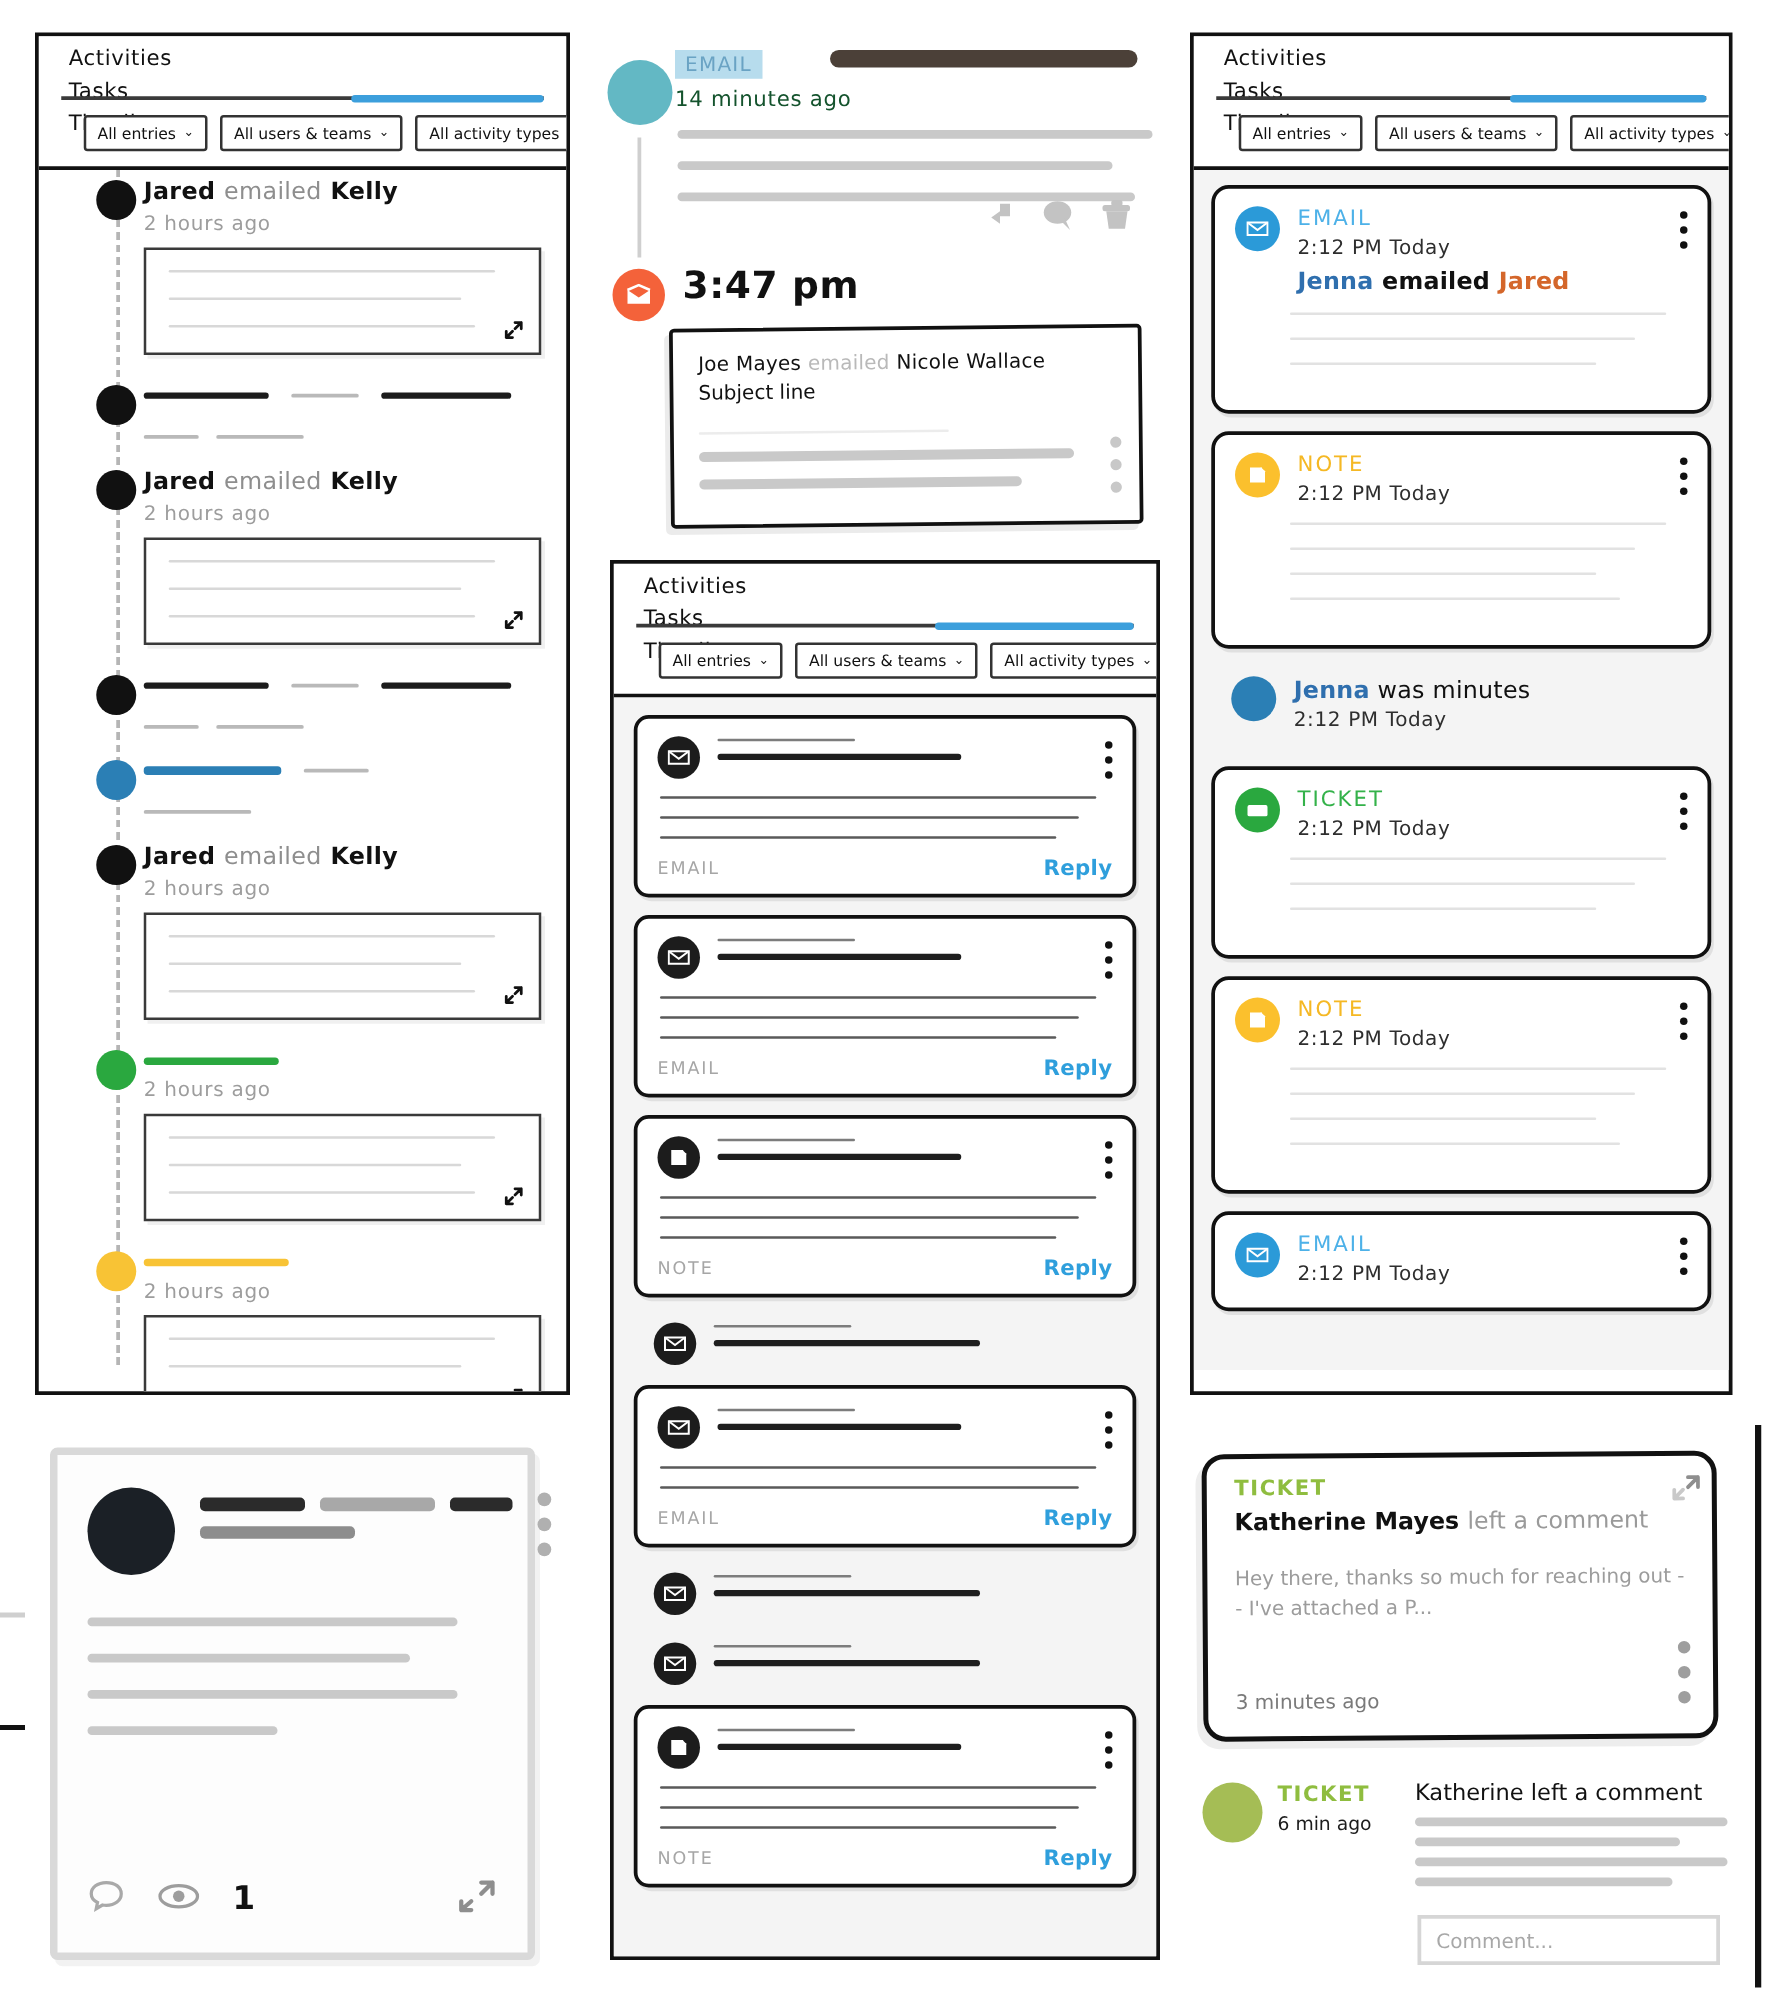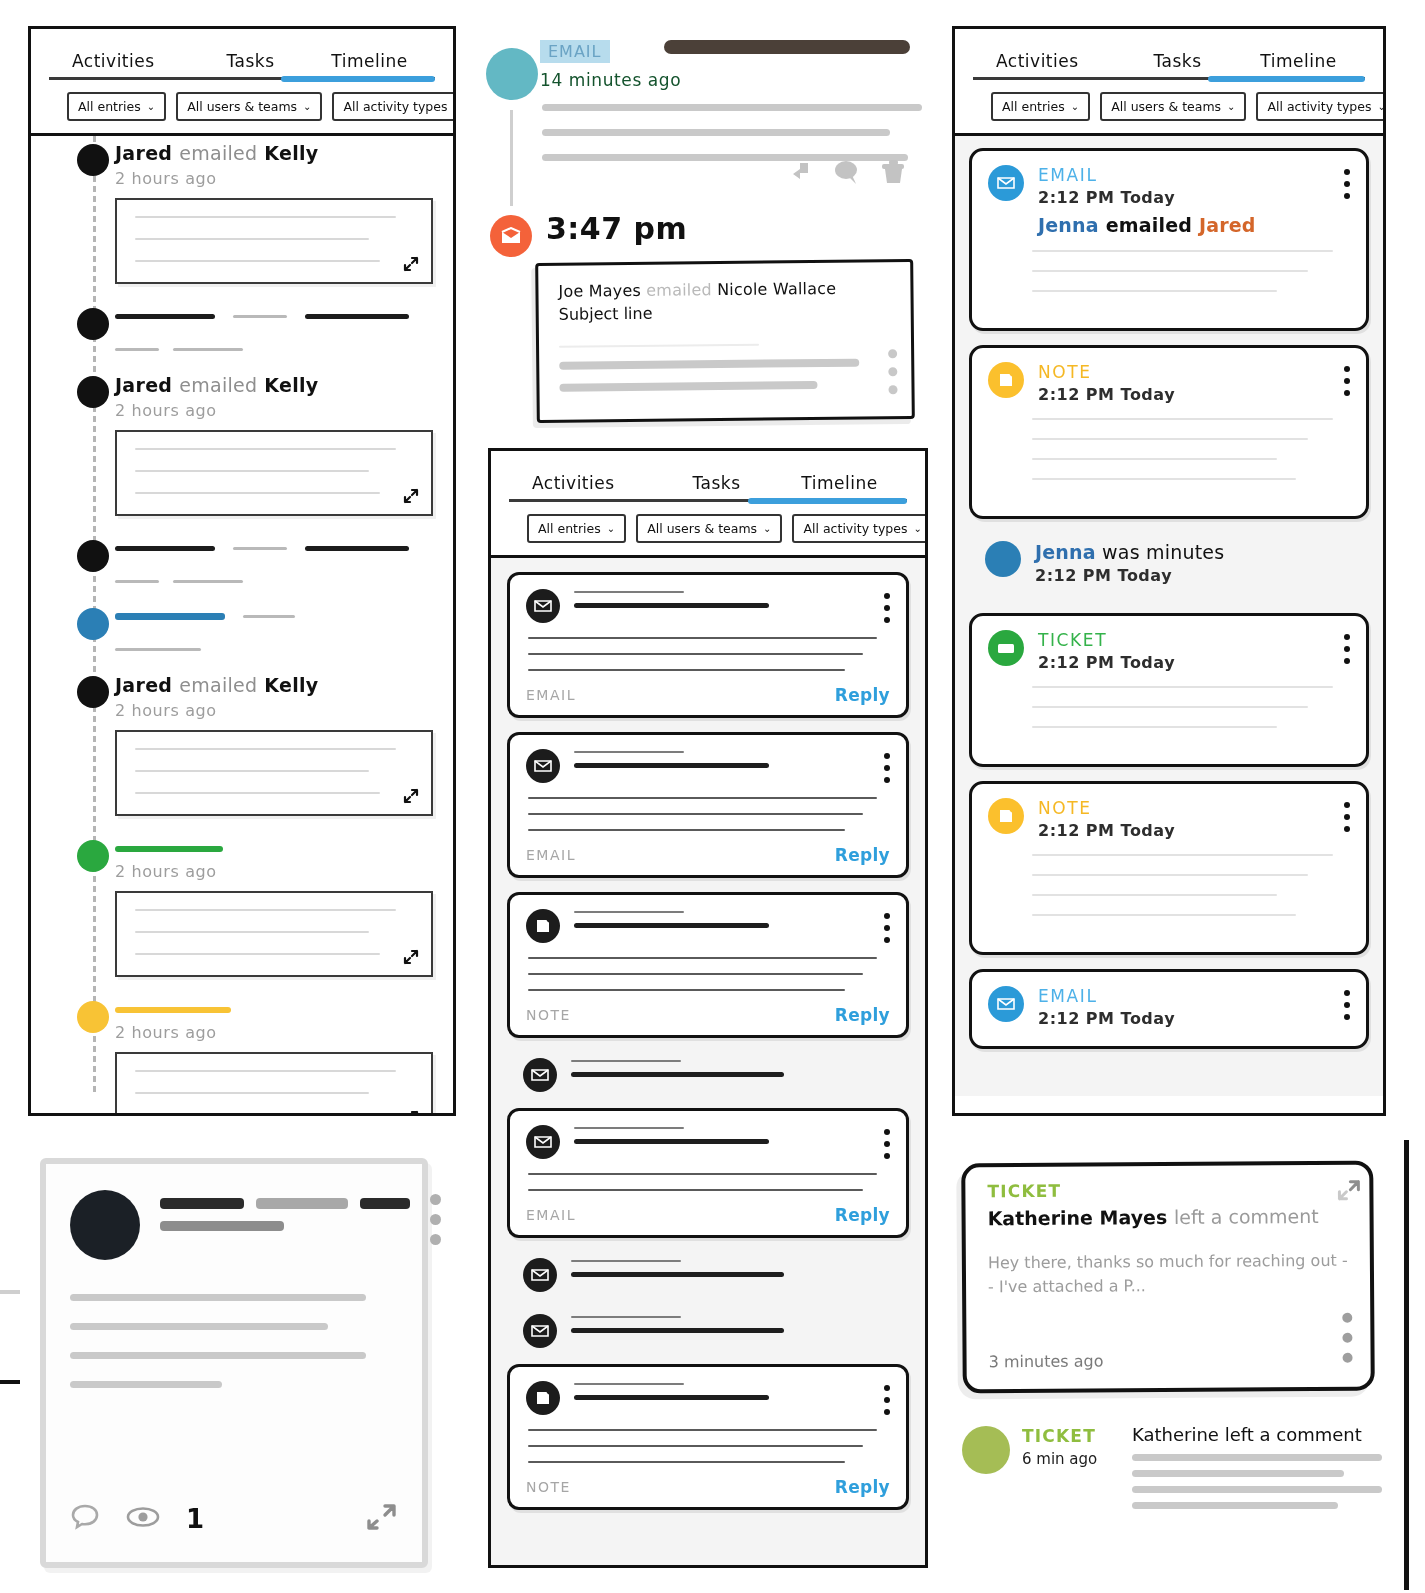--- a/index.html
+++ b/index.html
@@ -11,22 +11,23 @@
   }
   .canvas { position: relative; width: 1425px; height: 1593px; }
   .gline { background: #c9c9c9; border-radius: 4px; height: 7px; }
   .dline { background: #2a2a2a; border-radius: 3px; height: 3px; }
   .thinline { background: #9a9a9a; border-radius: 2px; height: 2px; }
   .faintline { background: #d8d8d8; border-radius: 2px; height: 2px; }
 
   
   .panel-head { background:#fff; }
   .tabs {
-    display:flex; align-items:flex-end; height:48px;
-    padding: 8px 24px 0 41px;
+    display:flex; align-items:flex-start; height:48px;
+    padding: 8px 24px 0 24px;
+    flex-direction: column;
   }
   .tab {
     flex: 1; text-align:left;
     font-family: "DejaVu Sans", sans-serif;
     font-size: 17px; color:#111; letter-spacing:.5px;
     padding-bottom: 6px;
   }
   .tab.t2 { text-align:center; }
   .tab.t3 { text-align:center; }
   .tab-rule { position:relative; height:3px; background:#3a3a3a; margin:0 18px; }
@@ -168,21 +169,21 @@
   .r-top { display:flex; gap:14px; align-items:flex-start; }
   .r-ico { width:36px; height:36px; border-radius:50%; flex:none; display:flex; align-items:center; justify-content:center; }
   .r-ico.email { background:#2b9ad8; }
   .r-ico.note  { background:#fbc02d; }
   .r-ico.ticket{ background:#2aa83f; }
   .r-ico.plain { background:#2b7fb5; }
   .r-label { font-size:17px; letter-spacing:1.6px; }
   .r-label.email { color:#4db1e8; }
   .r-label.note { color:#f5b824; }
   .r-label.ticket { color:#34b24a; }
-  .r-time { font-size:16px; color:#2e2e2e; margin-top:3px; letter-spacing:.5px;font-weight:bold; }
+  .r-time { font-size:16px; color:#2e2e2e; margin-top:3px; letter-spacing:.5px; }
   .r-headline { font-size:19px; margin-top:7px; font-weight:bold; letter-spacing:.2px; }
   .r-headline .n1 { color:#2f6fae; }
   .r-headline .n2 { color:#111; }
   .r-headline .n3 { color:#d4662a; }
   .r-lines { margin:14px 4px 0 44px; }
   .r-lines .faintline { margin-bottom:18px; background:#e2e2e2; }
   .r-created { font-size:19px; letter-spacing:.2px; }
   .r-created .name { color:#2f6fae; font-weight:bold; }
   .r-created .rest { color:#111; }
 
@@ -845,15 +846,18 @@
     <div class="cr-dot"></div>
     <div class="cr-label">TICKET</div>
     <div class="cr-time">6 min ago</div>
     <div class="cr-text">Katherine left a comment</div>
     <div class="cr-lines">
       <div class="gline" style="width:250px;"></div>
       <div class="gline" style="width:212px;"></div>
       <div class="gline" style="width:250px;"></div>
       <div class="gline" style="width:206px;"></div>
     </div>
+    <div class="cr-input">
+      <span>Comment...</span>
+    </div>
   </div>
 
 </div>
 
 </body></html>

